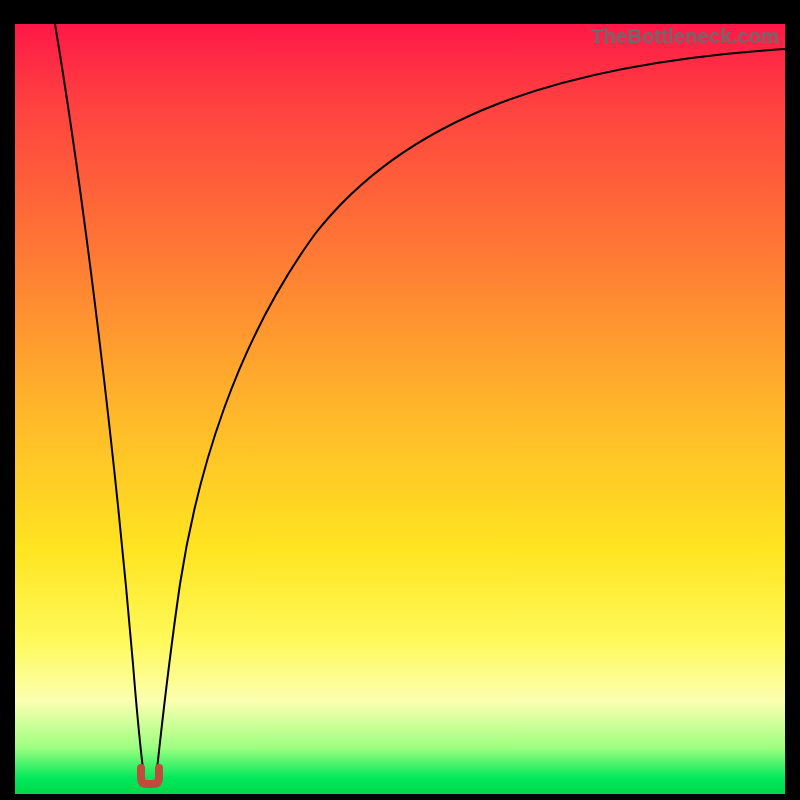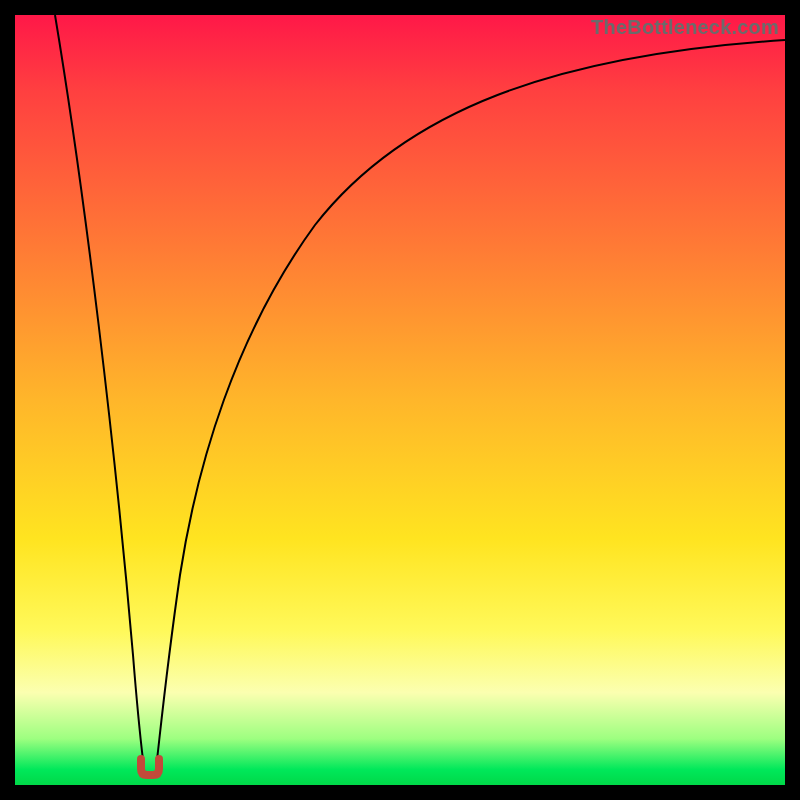--- a/index.html
+++ b/index.html
@@ -11,21 +11,21 @@
   }
   .frame {
     width: 800px;
     height: 800px;
     background: #000000;
     position: relative;
   }
   .plot-area {
     position: absolute;
     left: 15px;
-    top: 15px;
+    top: 24px;
     width: 770px;
     height: 770px;
     
     background: linear-gradient(
       to bottom,
       #ff1848 0%,
       #ff4040 10%,
       #ff7a35 30%,
       #ffb62a 50%,
       #ffe420 68%,

